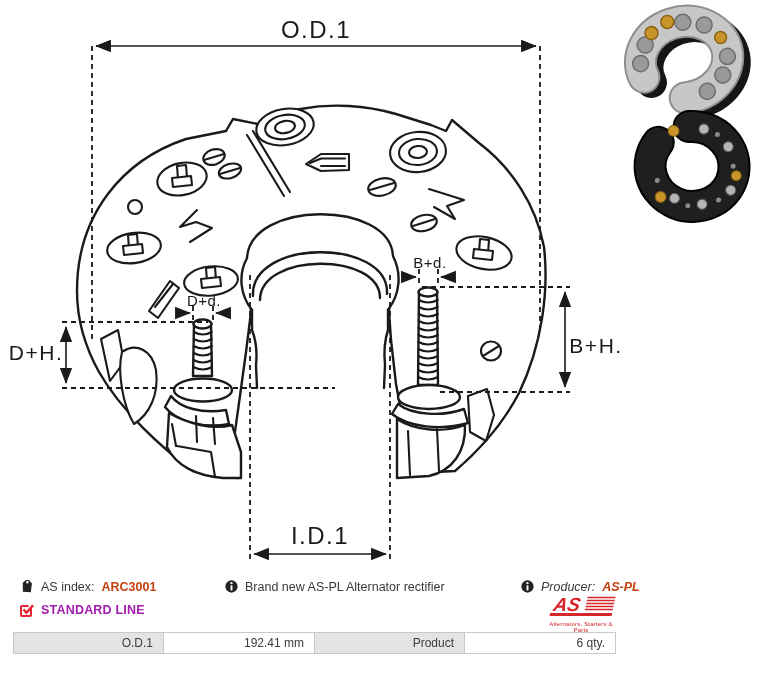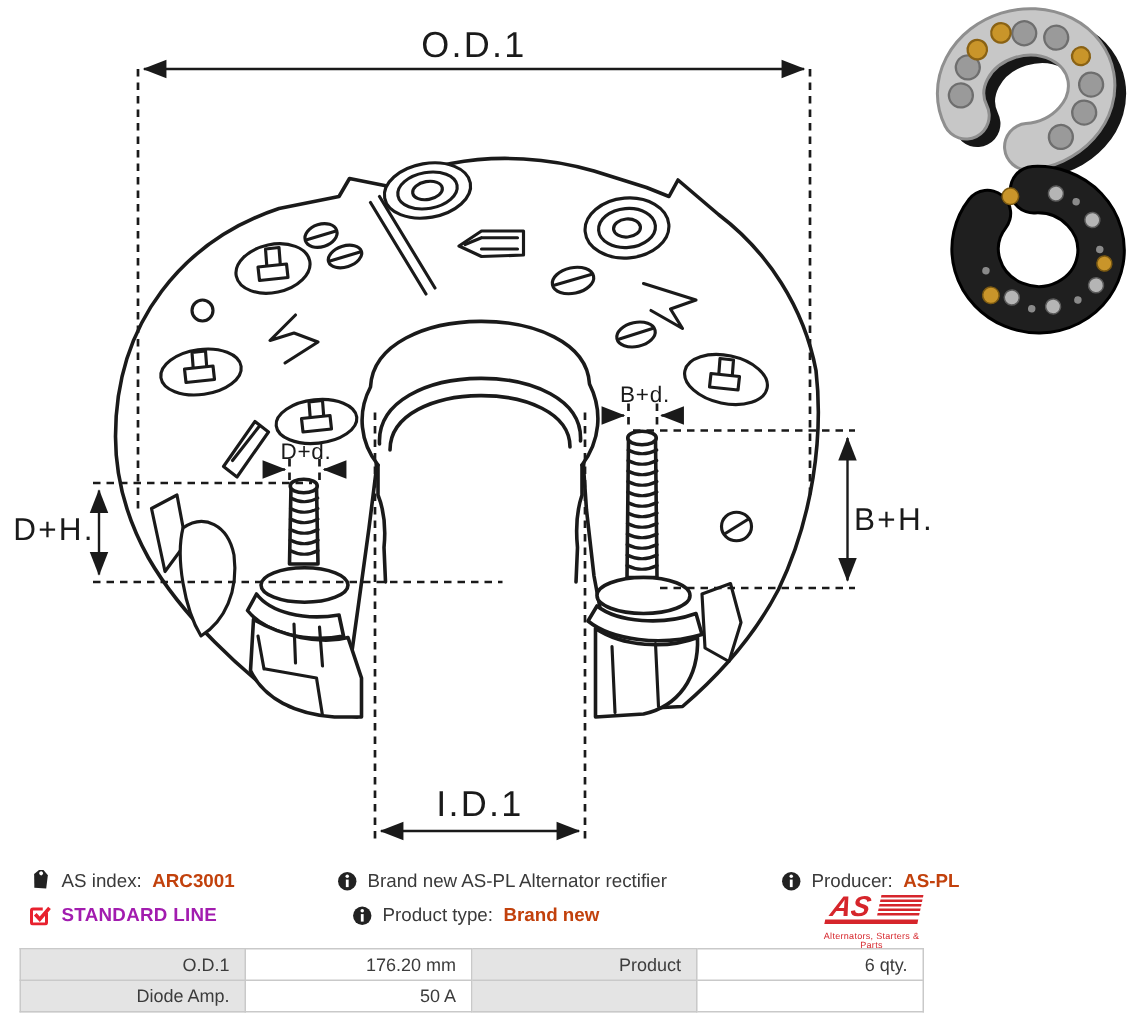--- a/index.html
+++ b/index.html
@@ -12,21 +12,21 @@
   .ln{stroke:#1a1a1a;stroke-width:2.4;fill:#fff;stroke-linejoin:round;stroke-linecap:round;}
   .ln2{stroke:#1a1a1a;stroke-width:2.1;fill:#fff;stroke-linejoin:round;stroke-linecap:round;}
   .open{fill:none;}
   .mask{fill:#fff;stroke:none;}
   .dim{stroke:#1a1a1a;stroke-width:1.6;fill:none;}
   .dash{stroke:#1a1a1a;stroke-width:1.8;fill:none;stroke-dasharray:5 4;}
   .dimtxt{fill:#1a1a1a;letter-spacing:1.5px;}
   .dimtxt-sm{fill:#1a1a1a;letter-spacing:.5px;}
 
   
-  .f-item{position:absolute;display:flex;align-items:flex-end;gap:7px;font-size:12.5px;
+  .f-item{position:absolute;display:flex;align-items:flex-start;gap:7px;font-size:12.5px;
           color:#3a3a3a;white-space:nowrap;}
   .f-item b{color:#c2410c;}
   .f-red{color:#a21caf;font-weight:bold;letter-spacing:.2px;}
   .icn{flex:0 0 auto;display:block;}
 
   
   .as-logo{position:absolute;left:541px;top:595px;width:80px;text-align:center;}
   .as-tagline{font-size:6px;color:#d6252b;letter-spacing:.2px;margin-top:0px;}
 
   
@@ -281,31 +281,22 @@
 
   <div class="f-item" style="left:225px;top:580px;">
     <svg class="icn" width="13" height="13" viewBox="0 0 14 14">
       <circle cx="7" cy="7" r="6.6" fill="#222"></circle>
       <rect x="6" y="5.8" width="2" height="5.4" fill="#fff"></rect>
       <circle cx="7" cy="3.4" r="1.25" fill="#fff"></circle>
     </svg>
     <span>Brand new AS-PL Alternator rectifier</span>
   </div>
 
-  <div class="f-item" style="left:235px;top:603px;">
-    <svg class="icn" width="13" height="13" viewBox="0 0 14 14">
-      <circle cx="7" cy="7" r="6.6" fill="#222"></circle>
-      <rect x="6" y="5.8" width="2" height="5.4" fill="#fff"></rect>
-      <circle cx="7" cy="3.4" r="1.25" fill="#fff"></circle>
-    </svg>
-    <span>Product type:</span>
-    <b>Brand new</b>
-  </div>
-
-  <div class="f-item" style="left:521px;top:580px;">
+
+  <div class="f-item" style="left:521px;top:580px;font-style:italic;">
     <svg class="icn" width="13" height="13" viewBox="0 0 14 14">
       <circle cx="7" cy="7" r="6.6" fill="#222"></circle>
       <rect x="6" y="5.8" width="2" height="5.4" fill="#fff"></rect>
       <circle cx="7" cy="3.4" r="1.25" fill="#fff"></circle>
     </svg>
     <span>Producer:</span>
     <b>AS-PL</b>
   </div>
 
   <div class="as-logo">
@@ -322,26 +313,20 @@
         <rect x="12" y="18" width="62" height="3" fill="#d6252b"></rect>
       </g>
     </svg>
     <div class="as-tagline">Alternators, Starters &amp; Parts</div>
   </div>
 
   <table class="spec">
     <tbody>
       <tr>
         <td class="lbl">O.D.1</td>
-        <td class="val">176.20 mm</td>
+        <td class="val">192.41 mm</td>
         <td class="lbl">Product</td>
         <td class="val">6 qty.</td>
       </tr>
-      <tr>
-        <td class="lbl">Diode Amp.</td>
-        <td class="val">50 A</td>
-        <td class="lbl"></td>
-        <td class="val"></td>
-      </tr>
     </tbody>
   </table>
 
 </div>
 
 </body></html>

